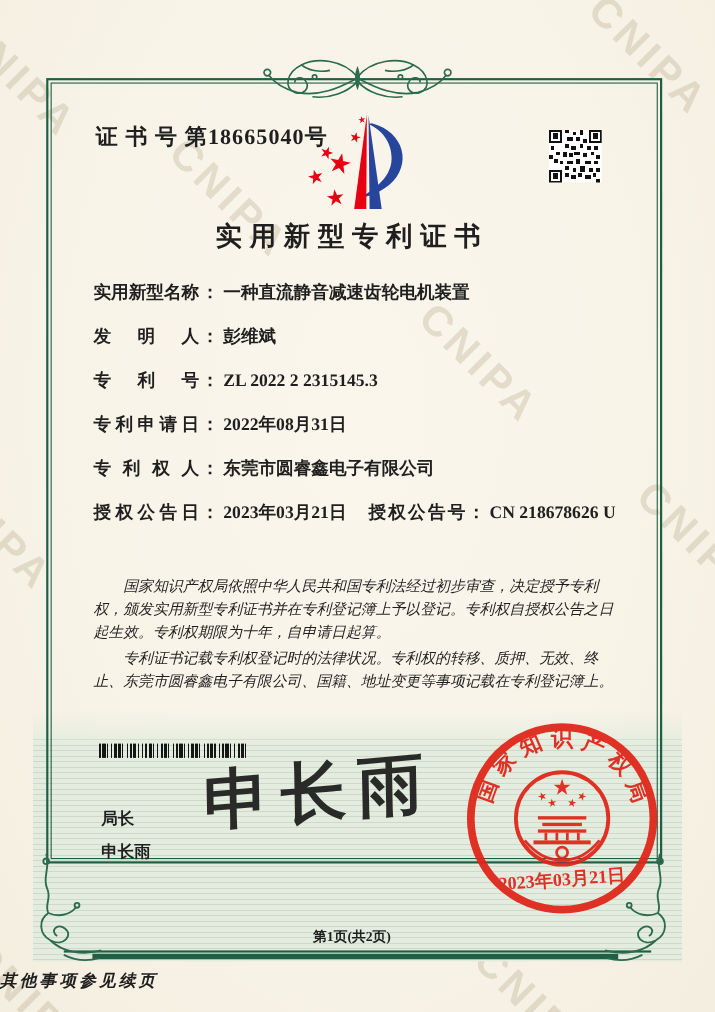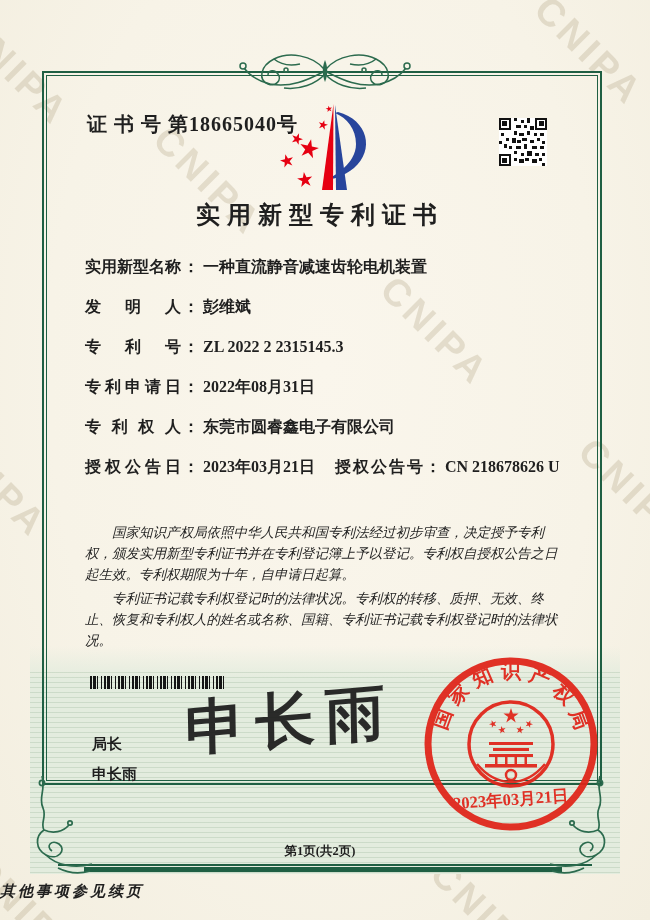--- a/index.html
+++ b/index.html
@@ -224,21 +224,21 @@
 
     </div>
       <div class="field-row grant-row">
         <span class="field-label">授权公告日</span><span class="colon">：</span><span class="inline-val">2023年03月21日</span>
         <span class="field-label2">授权公告号</span><span class="colon">：</span><span>CN 218678626 U</span>
       </div>
     </div>
 
     <div class="paras">
       <p>国家知识产权局依照中华人民共和国专利法经过初步审查，决定授予专利权，颁发实用新型专利证书并在专利登记簿上予以登记。专利权自授权公告之日起生效。专利权期限为十年，自申请日起算。</p>
-      <p>专利证书记载专利权登记时的法律状况。专利权的转移、质押、无效、终止、恢复和专利权人的姓名或名称、国籍、专利证书记载专利权登记时的法律状况。</p>
+      <p>专利证书记载专利权登记时的法律状况。专利权的转移、质押、无效、终止、东莞市圆睿鑫电子有限公司、国籍、地址变更等事项记载在专利登记簿上。</p>
     </div>
 
     <div class="barcode"></div>
 
     <div class="signer-title">局长</div>
     <div class="signer-name">申长雨</div>
     <div class="autograph">申长雨</div>
 
     <div class="page-info">第1页(共2页)</div>
     <div class="note">其他事项参见续页</div>

